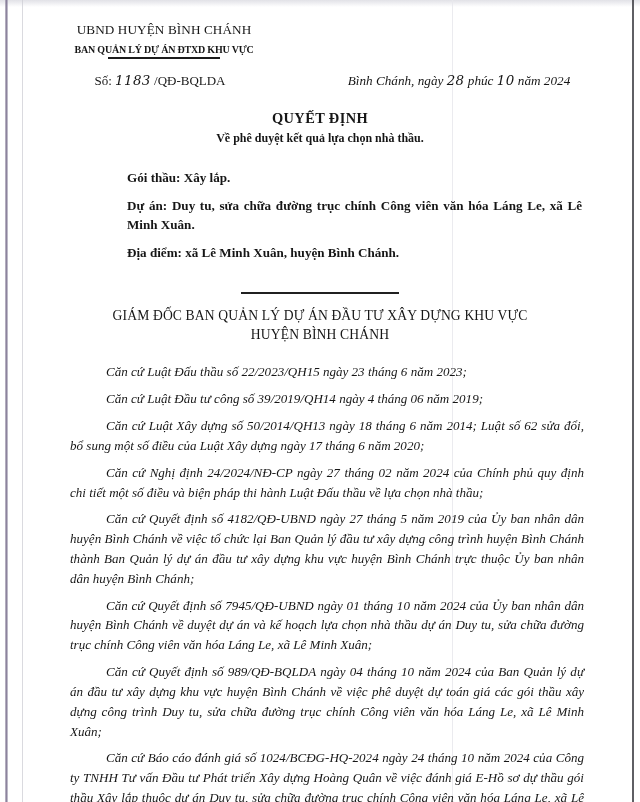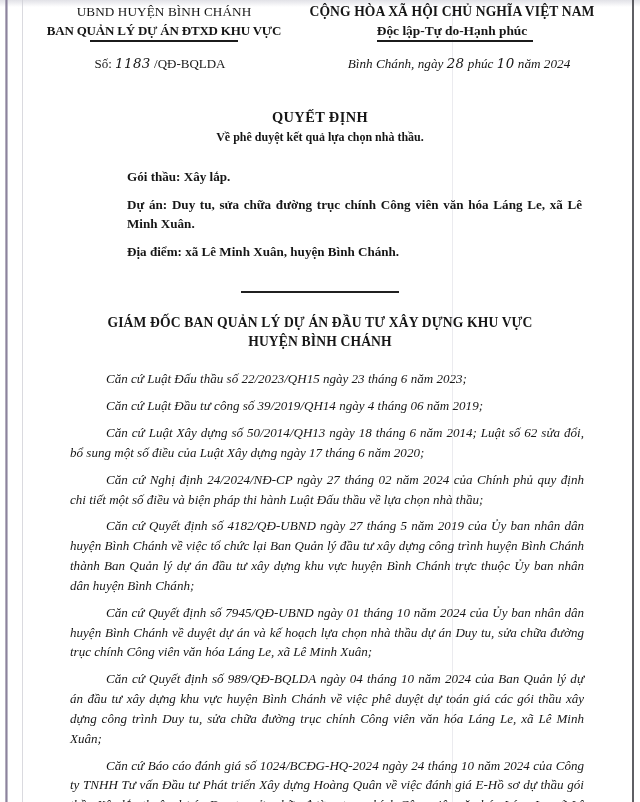--- a/index.html
+++ b/index.html
@@ -69,40 +69,41 @@
   .content {
     position: relative;
     z-index: 3;
     padding: 0;
   }
 
   
   .doc-header {
     display: flex;
     align-items: flex-start;
-    padding: 4px 26px 0 30px;
+    padding: 14px 26px 0 30px;
+    margin-top: 8px;
   }
   .hdr-left {
     width: 252px;
     text-align: center;
     padding-left: 8px;
   }
   .hdr-right {
     flex: 1;
     text-align: center;
   }
   .hdr-line1-left {
     font-size: 13.2px;
     letter-spacing: 0.1px;
     line-height: 1.25;
     white-space: nowrap;
   }
   .hdr-line2-left {
     font-weight: bold;
-    font-size: 13px;
+    font-size: 10px;
     line-height: 1.28;
     letter-spacing: -0.2px;
     white-space: nowrap;
     display: inline-block;
     position: relative;
   }
   .hdr-line2-left .rule {
     display: block;
     height: 1.4px;
     background: #1b1b1b;
@@ -155,21 +156,21 @@
   .hand {
     font-family: "DejaVu Serif", serif;
     font-style: italic;
     font-size: 13.4px;
     letter-spacing: 0.4px;
   }
 
   
   .title-block {
     text-align: center;
-    margin-top: 36px;
+    margin-top: 20px;
   }
   .title-main {
     font-weight: bold;
     font-size: 14.4px;
     letter-spacing: 0.4px;
     line-height: 1.35;
   }
   .title-sub {
     font-weight: bold;
     font-size: 12px;
@@ -198,25 +199,25 @@
     margin-top: 17px;
   }
   .divider {
     display: inline-block;
     width: 158px;
     height: 1.6px;
     background: #202020;
   }
   .authority {
     text-align: center;
-    font-weight: bold;
+    font-weight: normal;
     font-size: 13.6px;
     line-height: 1.38;
     letter-spacing: 0.15px;
-    margin-top: 17px;
+    margin-top: 9px;
   }
 
   
   .basis-block {
     margin-top: 18px;
     padding: 0 56px 0 70px;
   }
   .basis-p {
     font-style: italic;
     font-size: 13.05px;
@@ -238,27 +239,20 @@
   <div class="scan-col-faint" style="left:452px;"></div>
   <div class="scan-edge-right"></div>
 
   <div class="content">
 
     <div class="doc-header">
       <div class="hdr-left">
         <div class="hdr-line1-left">UBND HUYỆN BÌNH CHÁNH</div>
         <div class="hdr-line2-left">
           <span>BAN QUẢN LÝ DỰ ÁN ĐTXD KHU VỰC</span>
-          <span class="rule"></span>
-        </div>
-      </div>
-      <div class="hdr-right">
-        <div class="hdr-line1-right">CỘNG HÒA XÃ HỘI CHỦ NGHĨA VIỆT NAM</div>
-        <div class="hdr-line2-right">
-          <span>Độc lập-Tự do-Hạnh phúc</span>
           <span class="rule"></span>
         </div>
       </div>
     </div>
 
     <div class="numdate">
       <div class="num-box">
         <span>Số:</span>
         <span class="hand">1183</span>
         <span>/QĐ-BQLDA</span>

